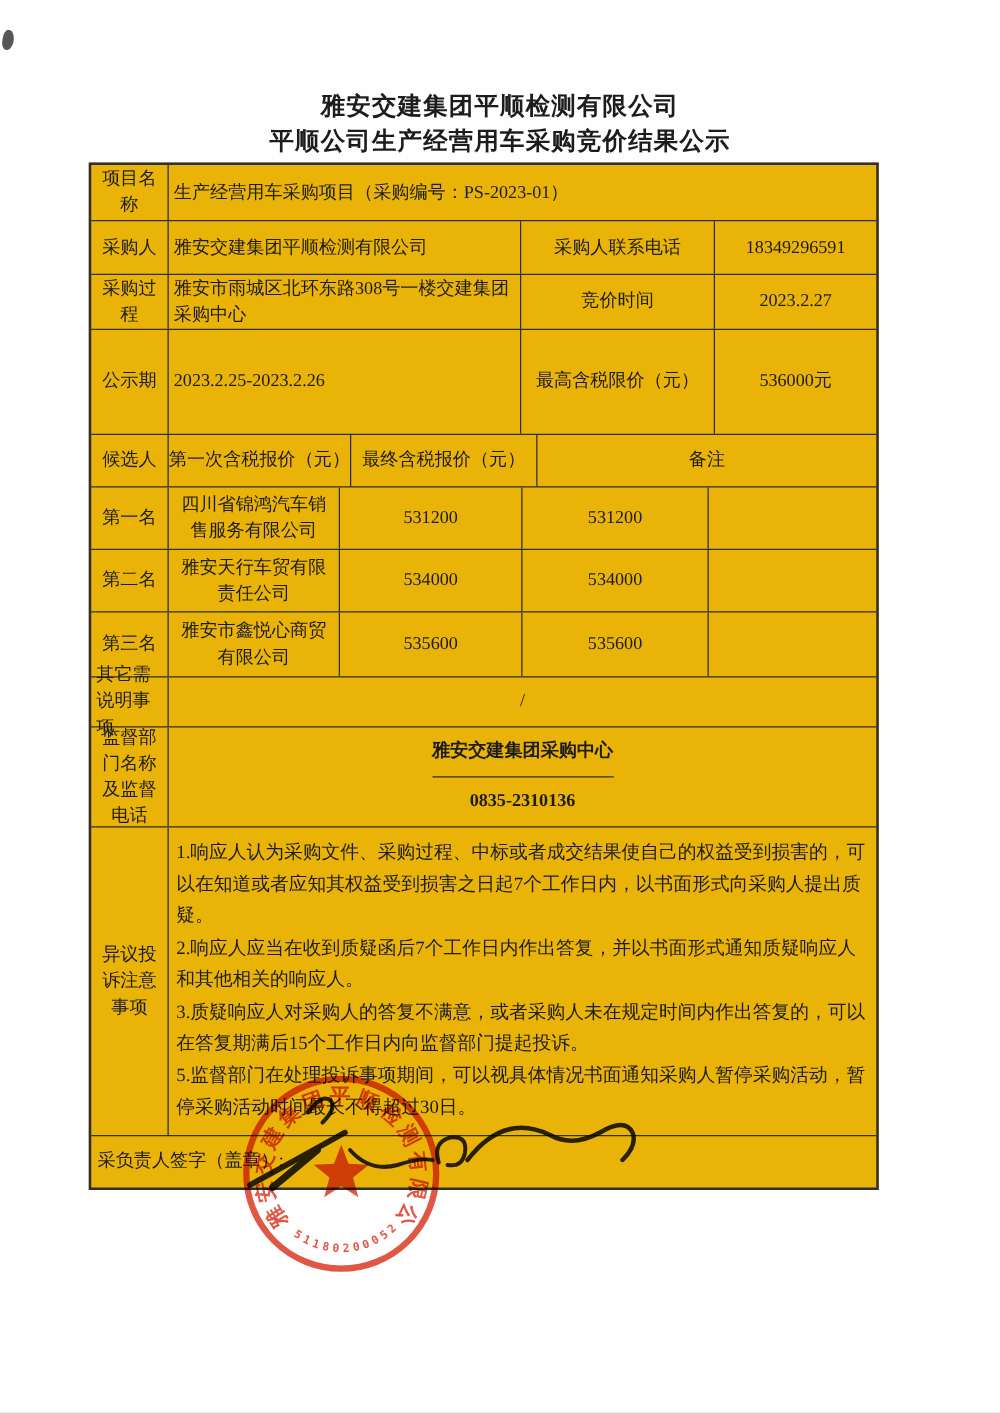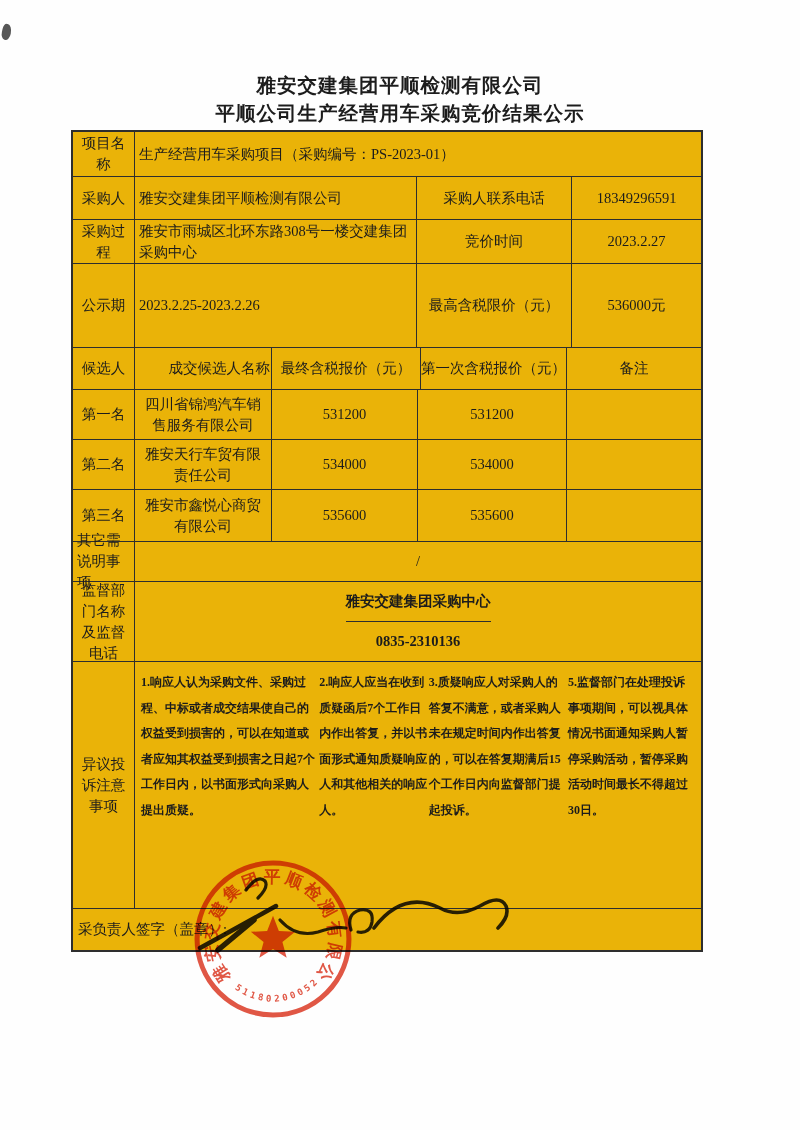--- a/index.html
+++ b/index.html
@@ -30,23 +30,23 @@
   .grow{ flex:1; }
   .cw1{ width:137px; flex:none; }
   .cw2{ width:146px; flex:none; }
   .cw3{ width:149px; flex:none; }
   .h45{height:45px}.h43{height:43px}.h44{height:44px}.h84{height:84px}
   .h42{height:42px}.h50{height:50px}.h52{height:52px}.h40{height:40px}
   .h80{height:80px}.h247{height:247px}.h41{height:41px}
   .stack{ display:flex; flex-direction:column; }
   .sub{ flex:1; display:flex; align-items:center; justify-content:center; }
   .sub:first-child{ border-bottom:1.5px solid #2e2e2e; }
-  .notes{ flex:1; display:flex; flex-direction:row; justify-content:center;
-    padding:8px 8px 8px 6px; font-size:12px; line-height:25.5px; text-align:left;
-    align-items:flex-start;font-weight:bold;}
+  .notes{ flex:1; display:flex; flex-direction:column; justify-content:center;
+    padding:8px 8px 8px 6px; font-size:15px; line-height:25.5px; text-align:left;
+    align-items:flex-start;}
   .sign-cell{ display:flex; align-items:center; padding-left:5px; }
   
   .seal{ position:absolute; left:192px; top:858px; width:162px; height:162px;
     mix-blend-mode:multiply; opacity:.88; }
   .signature{ position:absolute; left:188px; top:868px; width:350px; height:95px;
     mix-blend-mode:multiply; }
 </style>
 </head>
 <body>
 
@@ -82,23 +82,22 @@
 
     <div class="row h84">
       <div class="c w-lab">公示期</div>
       <div class="c w-v1 left">2023.2.25-2023.2.26</div>
       <div class="c w-l2">最高含税限价（元）</div>
       <div class="c grow">536000元</div>
     </div>
 
     <div class="row h42">
       <div class="c w-lab">候选人</div>
-      <div class="c cw1 rt">成交候选人名称</div>
+      <div class="c cw2" style="padding:2px 0;">第一次含税报价（元）</div>
       <div class="c cw3" style="padding:2px 0;">最终含税报价（元）</div>
-      <div class="c cw2" style="padding:2px 0;">第一次含税报价（元）</div>
       <div class="c grow">备注</div>
     </div>
 
     <div class="row h50">
       <div class="c w-lab">第一名</div>
       <div class="c cw1">四川省锦鸿汽车销售服务有限公司</div>
       <div class="c cw2">531200</div>
       <div class="c cw3">531200</div>
       <div class="c grow"></div>
     </div>

